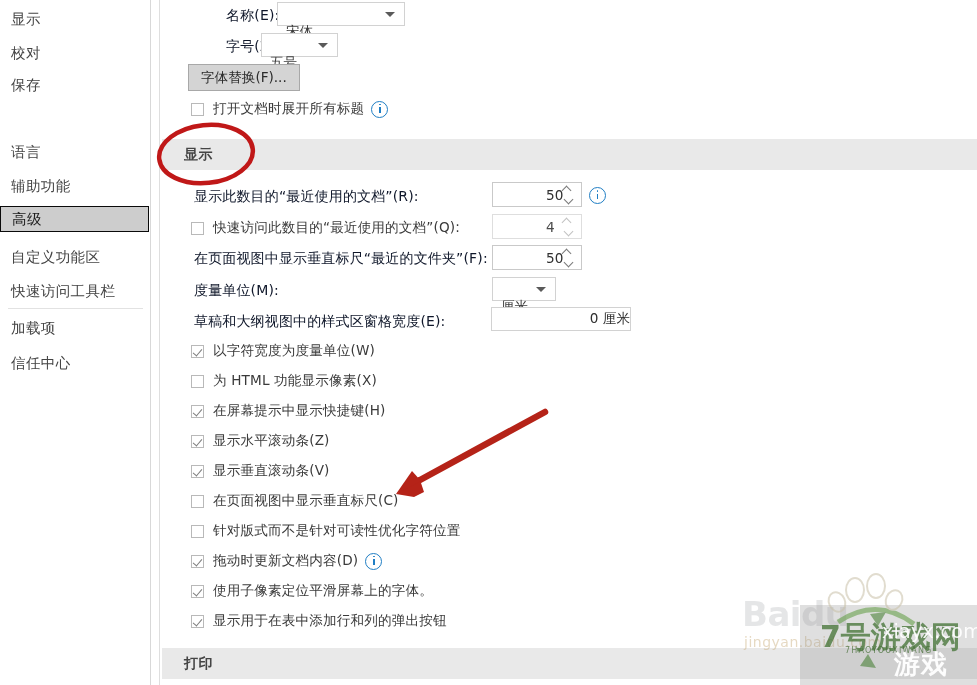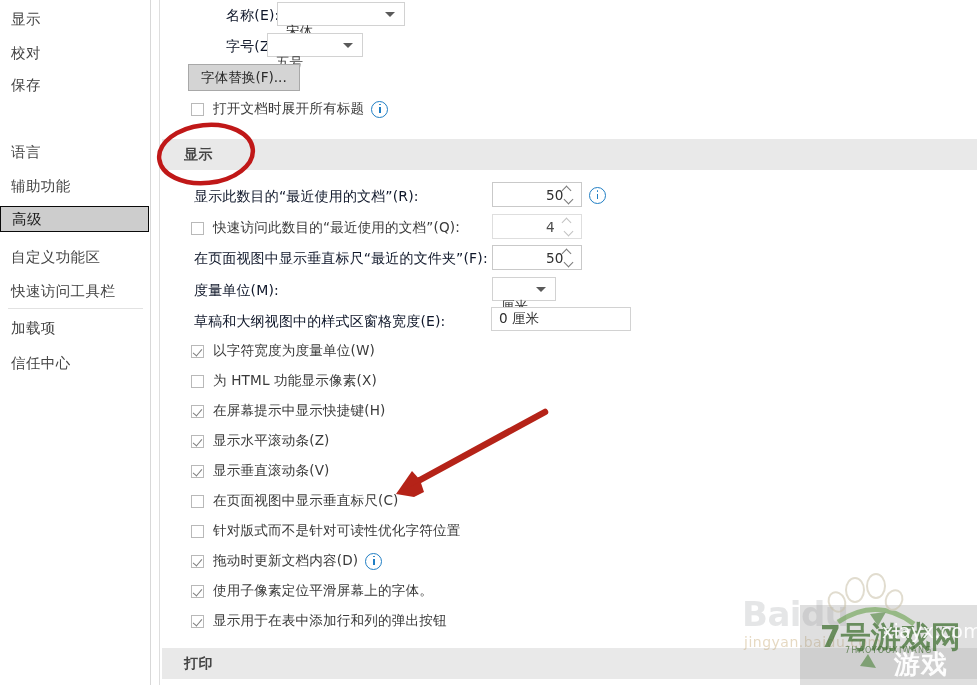--- a/index.html
+++ b/index.html
@@ -346,21 +346,21 @@
     <span class="lbl">名称(E):</span>
   </div>
   <div class="combo" style="left:277px; top:2px; width:128px;">
     <span class="combo-text">宋体</span>
     <span class="combo-arrow"></span>
   </div>
 
   <div class="row" style="left:226px; top:38px;">
     <span class="lbl">字号(Z):</span>
   </div>
-  <div class="combo" style="left:267px; top:33px; width:96px;">
+  <div class="combo" style="left:261px; top:33px; width:77px;">
     <span class="combo-text">五号</span>
     <span class="combo-arrow"></span>
   </div>
 
   <div class="pushbtn" style="left:188px; top:64px;">
     <span>字体替换(F)...</span>
   </div>
 
   <div class="cbrow" style="left:191px; top:100px;">
     <span class="cbox"></span>
@@ -411,21 +411,21 @@
     <span class="lbl">度量单位(M):</span>
   </div>
   <div class="combo" style="left:492px; top:277px; width:64px;align-items:center;">
     <span class="combo-text">厘米</span>
     <span class="combo-arrow"></span>
   </div>
 
   <div class="row" style="left:194px; top:313px;">
     <span class="lbl">草稿和大纲视图中的样式区窗格宽度(E):</span>
   </div>
-  <div class="textbox" style="left:491px; top:307px; width:140px;">
+  <div class="textbox" style="left:491px; top:307px; width:140px;justify-content:flex-end;">
     <span class="tb-text">0 厘米</span>
   </div>
 
   <div class="cbrow" style="left:191px; top:342px;">
     <span class="cbox checked"></span>
     <span class="cblabel">以字符宽度为度量单位(W)</span>
   </div>
 
   <div class="cbrow" style="left:191px; top:372px;">
     <span class="cbox"></span>

